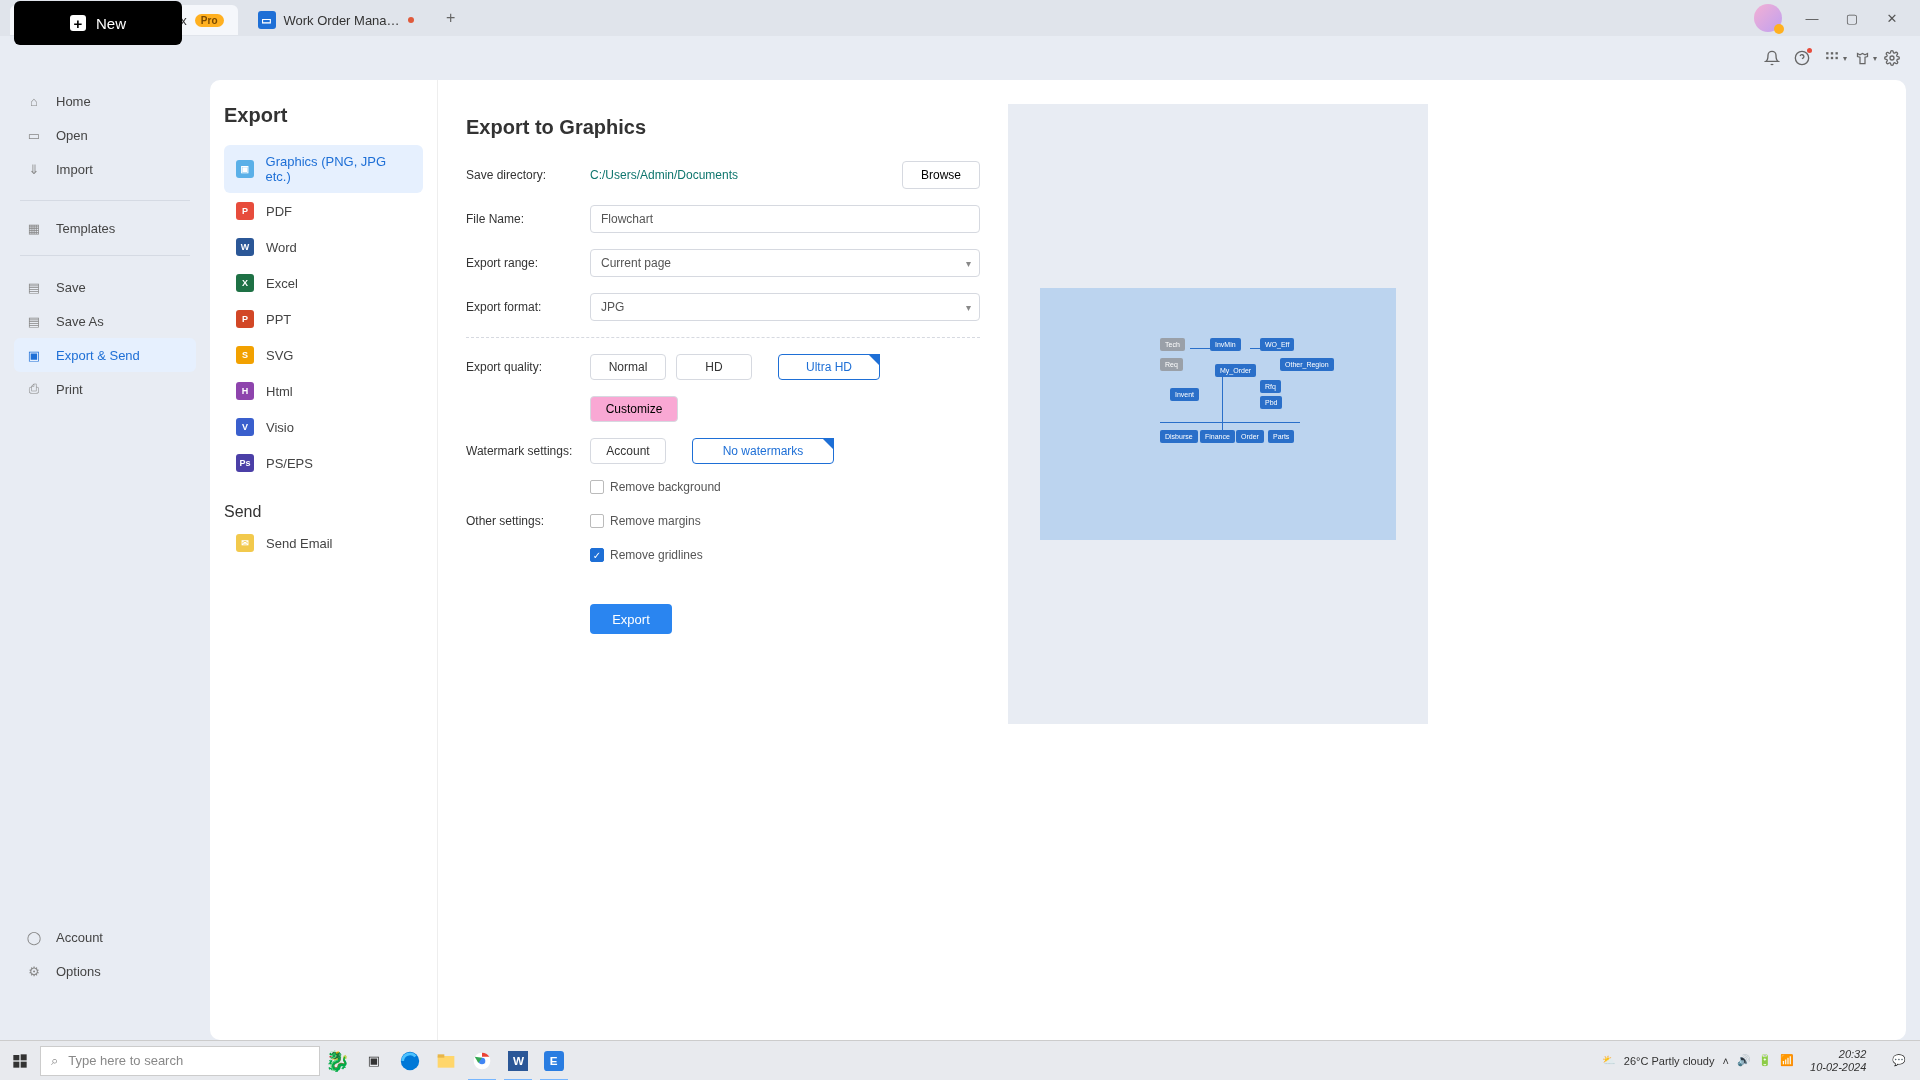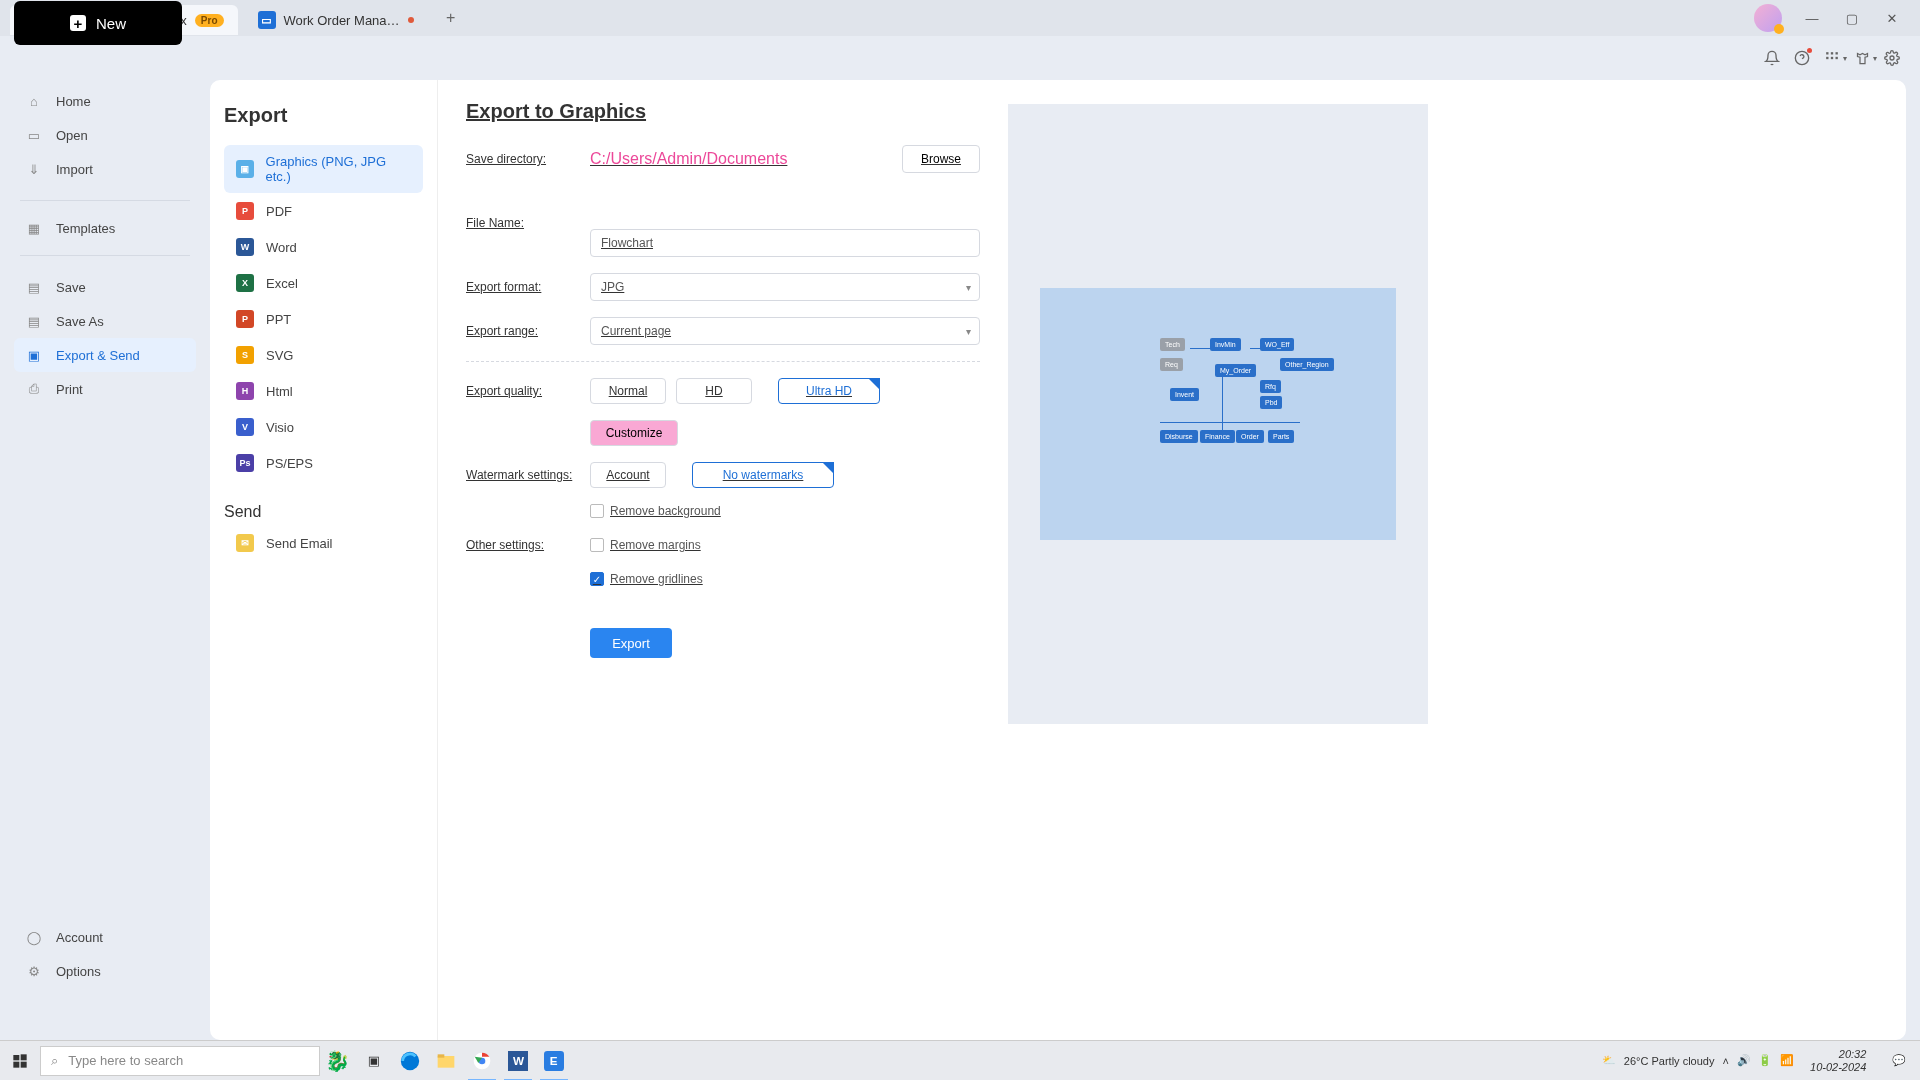--- a/index.html
+++ b/index.html
@@ -42,25 +42,25 @@
 
 .panel { flex:1; background:#fff; border-radius:10px; margin: 0 14px 0 0; display:flex; }
 .export-list { width: 228px; border-right:1px solid #eee; padding: 24px 14px; }
 .export-list h2 { font-size:20px; font-weight:bold; margin-bottom:18px; }
 .el-item { display:flex;align-items:center;gap:12px;padding:9px 12px;border-radius:6px;cursor:pointer;color:#444; }
 .el-item.active { background:#e6f0fe;color:#1e6fd6; }
 .el-icon { width:18px;height:18px;border-radius:3px;display:flex;align-items:center;justify-content:center;color:#fff;font-size:9px;font-weight:bold; }
 .send-h { font-size:16px; font-weight:normal; margin:22px 0 4px 0; }
 
 
-.form { width: 570px; padding: 20px 28px; text-decoration: underline; }
+.form { width: 570px; padding: 36px 28px; }
 .form h2 { font-size:20px; font-weight:bold; margin-bottom:22px; }
 .row { display:flex; align-items:center; margin-bottom:16px; }
 .row label { width:124px; font-size:12px; color:#333; }
-.text-in { flex:1; height:28px; border:1px solid #d6d9e0; border-radius:4px; padding:0 10px; font-size:12px; color:#555; background:#fff;margin-top:40px; }
+.text-in { flex:1; height:28px; border:1px solid #d6d9e0; border-radius:4px; padding:0 10px; font-size:12px; color:#555; background:#fff; }
 .browse-btn { width:78px;height:28px;border:1px solid #d6d9e0;border-radius:4px;background:#fff;font-size:12px;margin-left:10px; }
 .sel { flex:1; height:28px; border:1px solid #d6d9e0;border-radius:4px;padding:0 10px;font-size:12px;color:#555;display:flex;align-items:center;position:relative; }
 .sel::after { content:"▾"; position:absolute; right:8px; color:#888; font-size:10px; }
 .hr { height:1px;border-top:1px dashed #d6d9e0;margin:4px 0 16px 0; }
 .seg-group { display:flex; gap:10px; }
 .seg { width:76px;height:26px;border:1px solid #d6d9e0;border-radius:4px;display:flex;align-items:center;justify-content:center;font-size:12px;background:#fff;position:relative; }
 .seg.wide { width:102px;margin-left:16px; }
 .seg.active { border-color:#1e6fd6;color:#1e6fd6; }
 .seg.active::after { content:"";position:absolute;top:-1px;right:-1px;width:0;height:0;border-left:12px solid transparent;border-top:12px solid #1e6fd6; }
 .customize-btn { width:88px;height:26px;border:1px solid #d6d9e0;border-radius:4px;background:#f9a8d4;font-size:12px;margin-left:124px; margin-bottom:16px; }
@@ -255,37 +255,37 @@
           <span class="el-icon" style="background:#f2c94c">✉</span>
           <span>Send Email</span>
         </div>
     </div>
 
     <div class="form">
       <h2>Export to Graphics</h2>
 
       <div class="row">
         <label>Save directory:</label>
-        <span style="flex:1;font-size:16px;color:#ec4899;">C:/Users/Admin/Documents</span>
+        <span style="flex:1;font-size:12px;color:#0f766e;">C:/Users/Admin/Documents</span>
         <button class="browse-btn">Browse</button>
       </div>
       <div class="row">
         <label>File Name:</label>
         <input class="text-in" value="Flowchart" style="">
+      </div>
+      <div class="row">
+        <label>Export range:</label>
+        <div class="sel">
+            <span>Current page</span>
+          </div>
       </div>
       <div class="row">
         <label>Export format:</label>
         <div class="sel">
             <span>JPG</span>
-          </div>
-      </div>
-      <div class="row">
-        <label>Export range:</label>
-        <div class="sel">
-            <span>Current page</span>
           </div>
       </div>
       <div class="hr"></div>
       <div class="row">
         <label>Export quality:</label>
         <div class="seg-group">
           <div class="seg">Normal</div>
           <div class="seg">HD</div>
           <div class="seg wide active">Ultra HD</div>
         </div>

